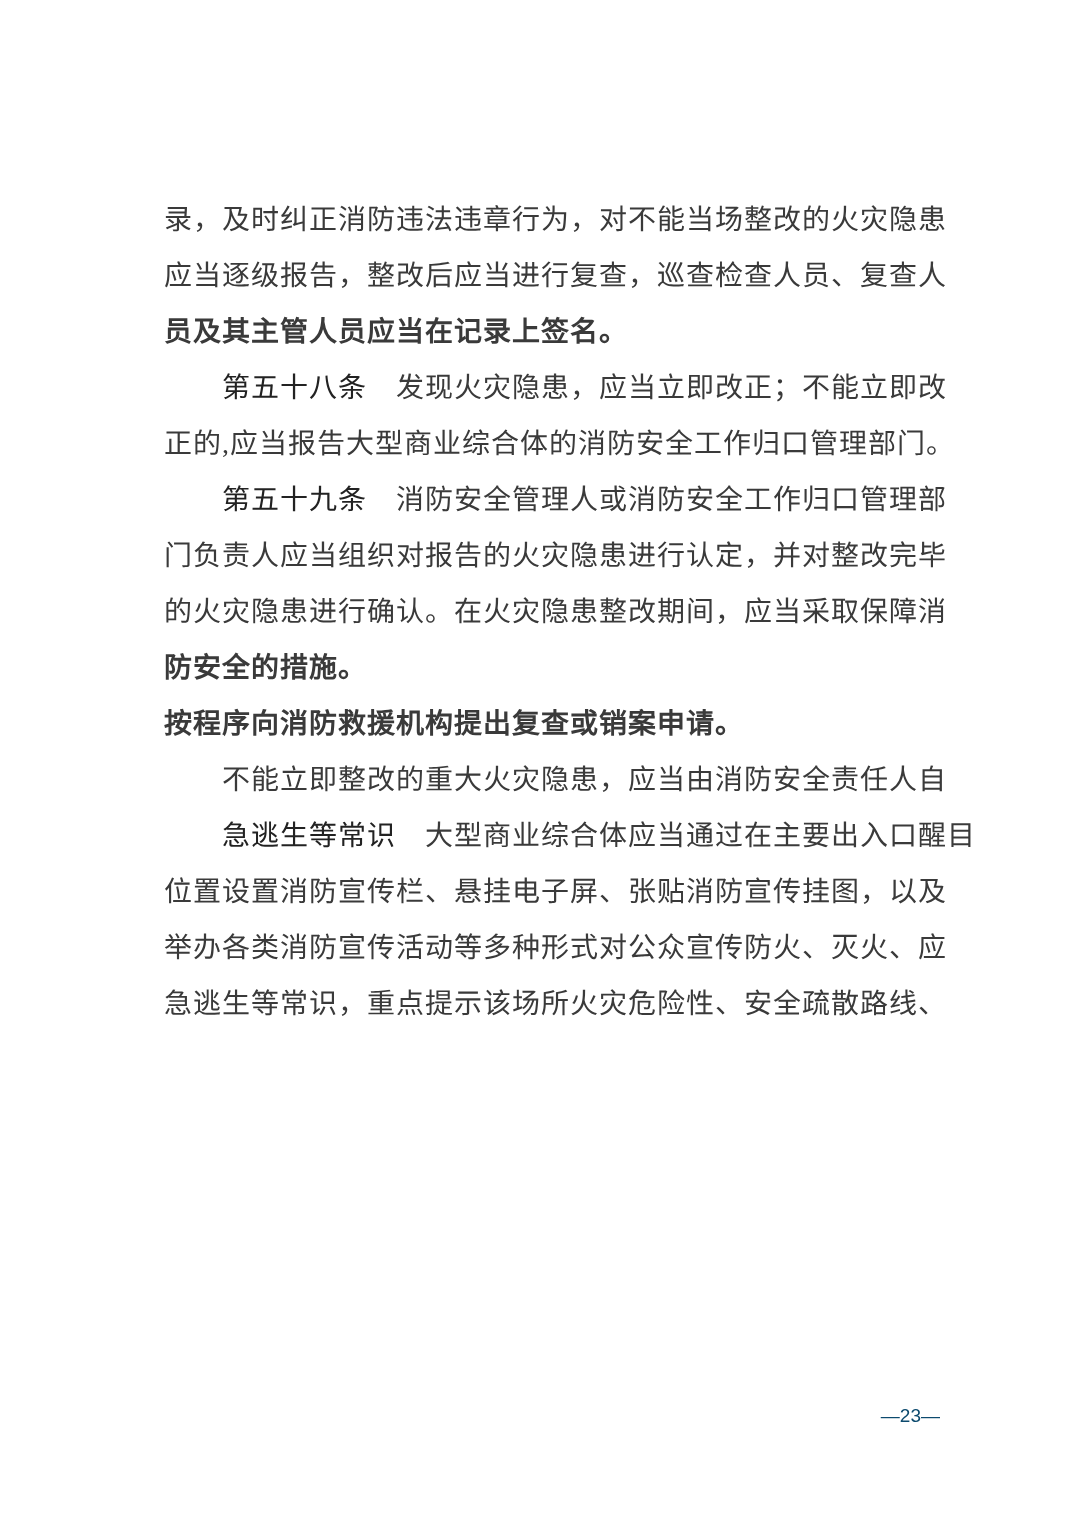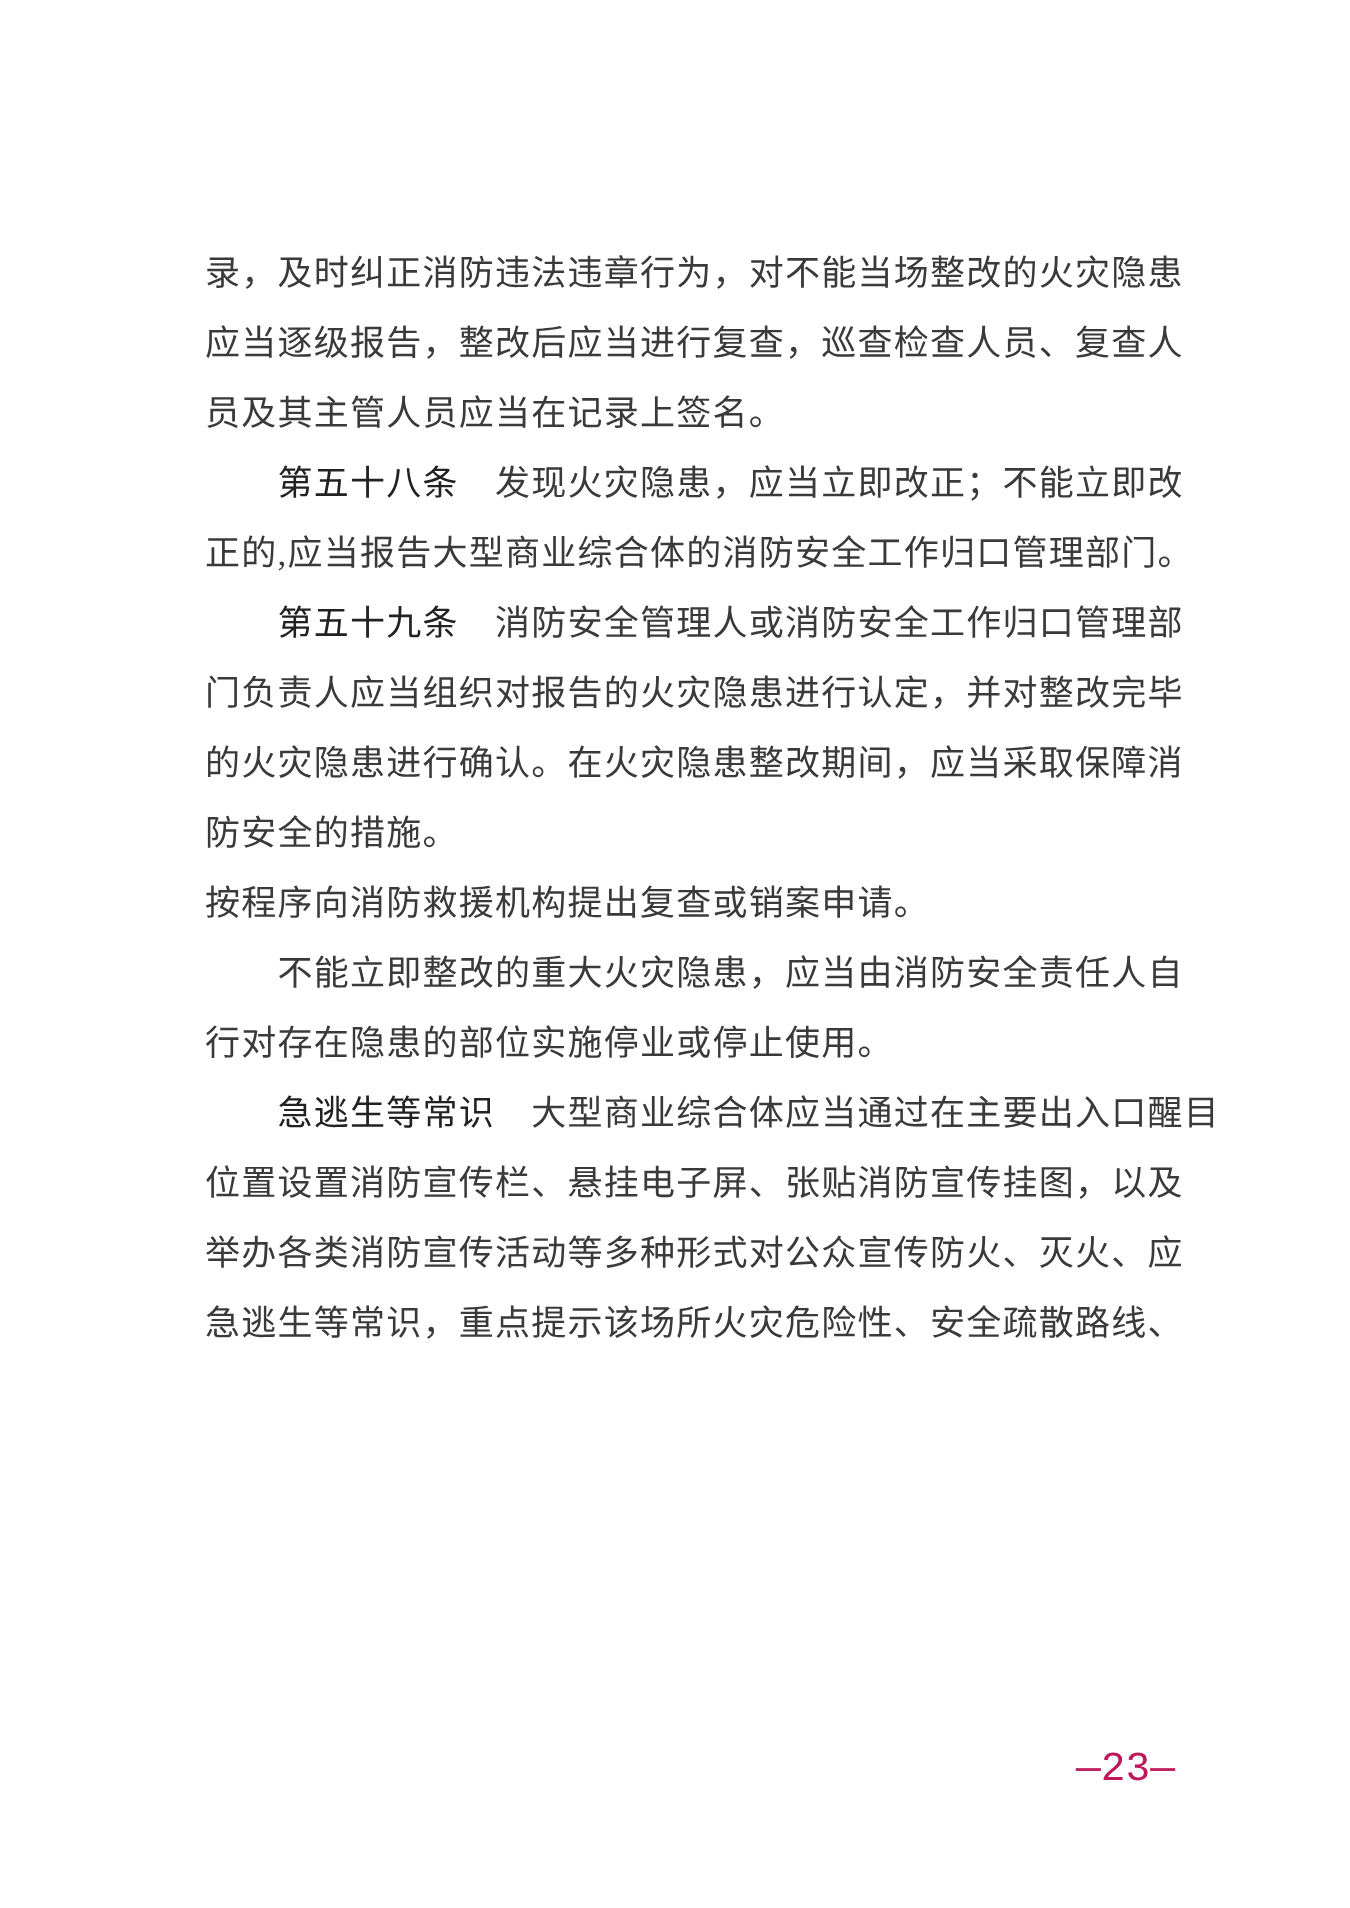--- a/index.html
+++ b/index.html
@@ -29,20 +29,21 @@
     letter-spacing: 1px;
     text-align: justify;
     text-align-last: justify;
     text-justify: inter-character;
     white-space: nowrap;
     margin-left: 24px;
   }
   .line.end {
     text-align: right;
     text-align-last: left;
+    font-weight: bold;
   }
   .line.indent {
     text-indent: 58px;
   }
   .line.heading {
     font-weight: bold;
     font-size: 31px;
     color: #222222;
     letter-spacing: 2px;
     text-align: center;
@@ -52,43 +53,42 @@
     margin-bottom: 2px;
   }
   .b {
     font-weight: normal;
     color: #222222;
   }
   .footer {
     position: absolute;
     right: 140px;
     top: 1398px;
-    font-size: 33px;
+    font-size: 19px;
     line-height: 36px;
-    color: #be185d;
+    color: #0c4a6e;
     letter-spacing: 0;
-    font-family: Liberation Mono, monospace;
+    font-family: Liberation Sans, sans-serif;
   }
 </style>
 </head>
 <body>
 
 <div class="page">
   <div class="content">
       <div class="line just"><span>录，及时纠正消防违法违章行为，对不能当场整改的火灾隐患</span></div>
       <div class="line just"><span>应当逐级报告，整改后应当进行复查，巡查检查人员、复查人</span></div>
       <div class="line end"><span>员及其主管人员应当在记录上签名。</span></div>
       <div class="line just indent"><span class="b">第五十八条</span><span>　发现火灾隐患，应当立即改正；不能立即改</span></div>
       <div class="line just"><span>正的,应当报告大型商业综合体的消防安全工作归口管理部门。</span></div>
       <div class="line just indent"><span class="b">第五十九条</span><span>　消防安全管理人或消防安全工作归口管理部</span></div>
       <div class="line just"><span>门负责人应当组织对报告的火灾隐患进行认定，并对整改完毕</span></div>
       <div class="line just"><span>的火灾隐患进行确认。在火灾隐患整改期间，应当采取保障消</span></div>
       <div class="line end"><span>防安全的措施。</span></div>
       <div class="line end"><span>按程序向消防救援机构提出复查或销案申请。</span></div>
       <div class="line just indent"><span>不能立即整改的重大火灾隐患，应当由消防安全责任人自</span></div>
-      <div class="line end"><span>行对存在隐患的部位实施停业或停止使用。</span></div>
       <div class="line just indent"><span class="b">急逃生等常识</span><span>　大型商业综合体应当通过在主要出入口醒目</span></div>
       <div class="line just"><span>位置设置消防宣传栏、悬挂电子屏、张贴消防宣传挂图，以及</span></div>
       <div class="line just"><span>举办各类消防宣传活动等多种形式对公众宣传防火、灭火、应</span></div>
       <div class="line just"><span>急逃生等常识，重点提示该场所火灾危险性、安全疏散路线、</span></div>
     </div>
   <div class="footer">—23—</div>
 </div>
 
 </body></html>

